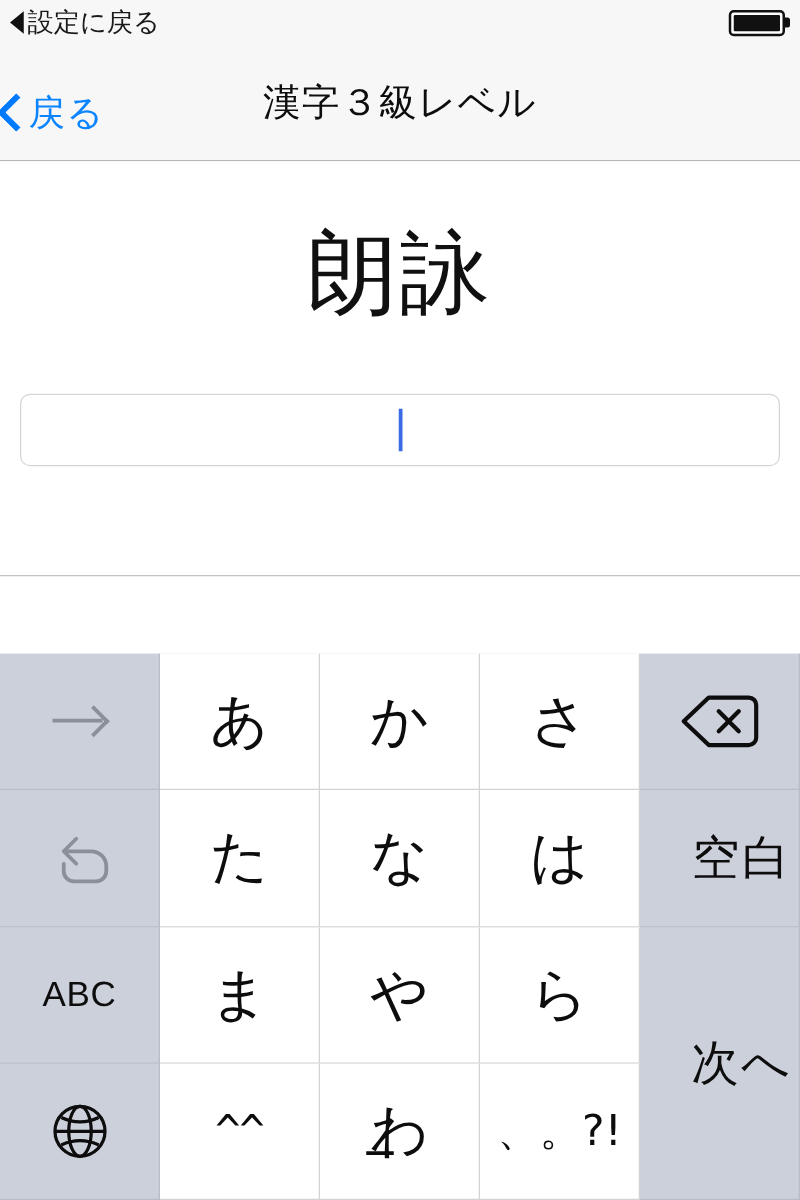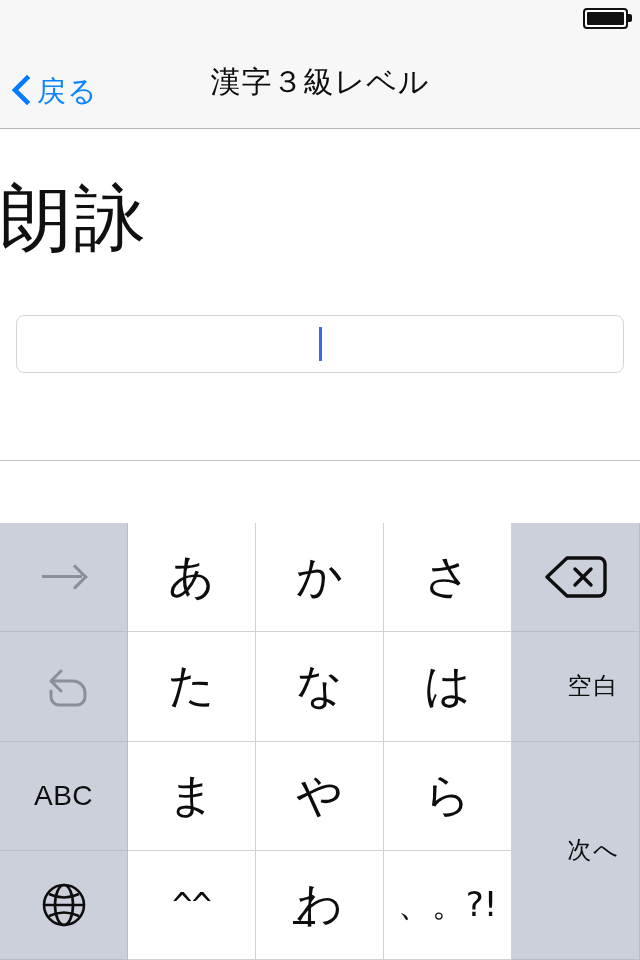--- a/index.html
+++ b/index.html
@@ -95,21 +95,20 @@
     background: #f7f7f7;
     border-bottom: 1px solid #b6b6b6;
     display: flex;
     align-items: center;
   }
 
   .nav-back {
     display: flex;
     align-items: center;
     gap: 6px;
-    padding-left: 14px;
     cursor: pointer;
     z-index: 2;
     margin-top: 18px;
   }
 
   .chevron-left {
     width: 17px;
     height: 30px;
     position: relative;
   }
@@ -150,20 +149,21 @@
   }
 
   
   .content {
     flex: 0 0 332px;
     height: 332px;
     background: #ffffff;
     position: relative;
     display: flex;
     flex-direction: column;
+    align-items: center;
     border-bottom: 1px solid #c4c4c8;
   }
 
   .question-word {
     margin-top: 48px;
     font-size: 72px;
     line-height: 1.15;
     color: #101010;
     letter-spacing: 2px;
     font-family: "DejaVu Sans", "Liberation Sans", sans-serif;
@@ -231,21 +231,21 @@
 
   .key.disabled {
     color: #8b8f99;
   }
 
   .key.tall {
     grid-row: span 2;
   }
 
   .key-label-small {
-    font-size: 24px;
+    font-size: 38px;
     letter-spacing: 2px;
     margin-left: 36px;
   }
 
   .key-label-abc {
     font-size: 28px;
     letter-spacing: 0.5px;
     font-family: "Liberation Sans", sans-serif;
   }
 
@@ -300,20 +300,24 @@
   .icon-undo svg { display: block; }
   .icon-globe svg { display: block; }
   .icon-delete svg { display: block; }
 </style>
 </head>
 <body>
 
 <div class="screen">
 
   <div class="status-bar">
+    <div class="status-back">
+      <span class="status-back-tri"></span>
+      <span class="status-back-label">設定に戻る</span>
+    </div>
     <div class="status-spacer"></div>
     <div class="battery">
       <div class="battery-fill"></div>
       <div class="battery-cap"></div>
     </div>
   </div>
 
   <div class="nav-bar">
     <div class="nav-back">
       <span class="chevron-left"></span>

